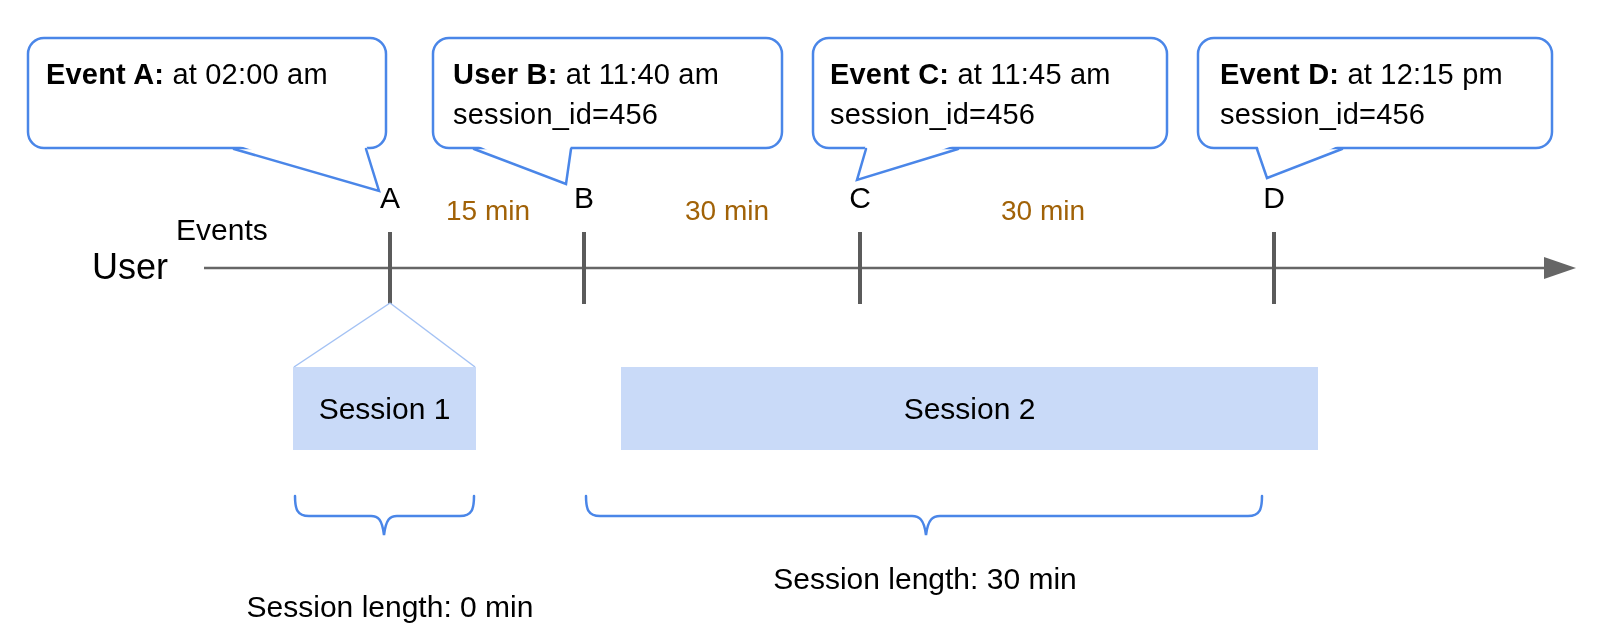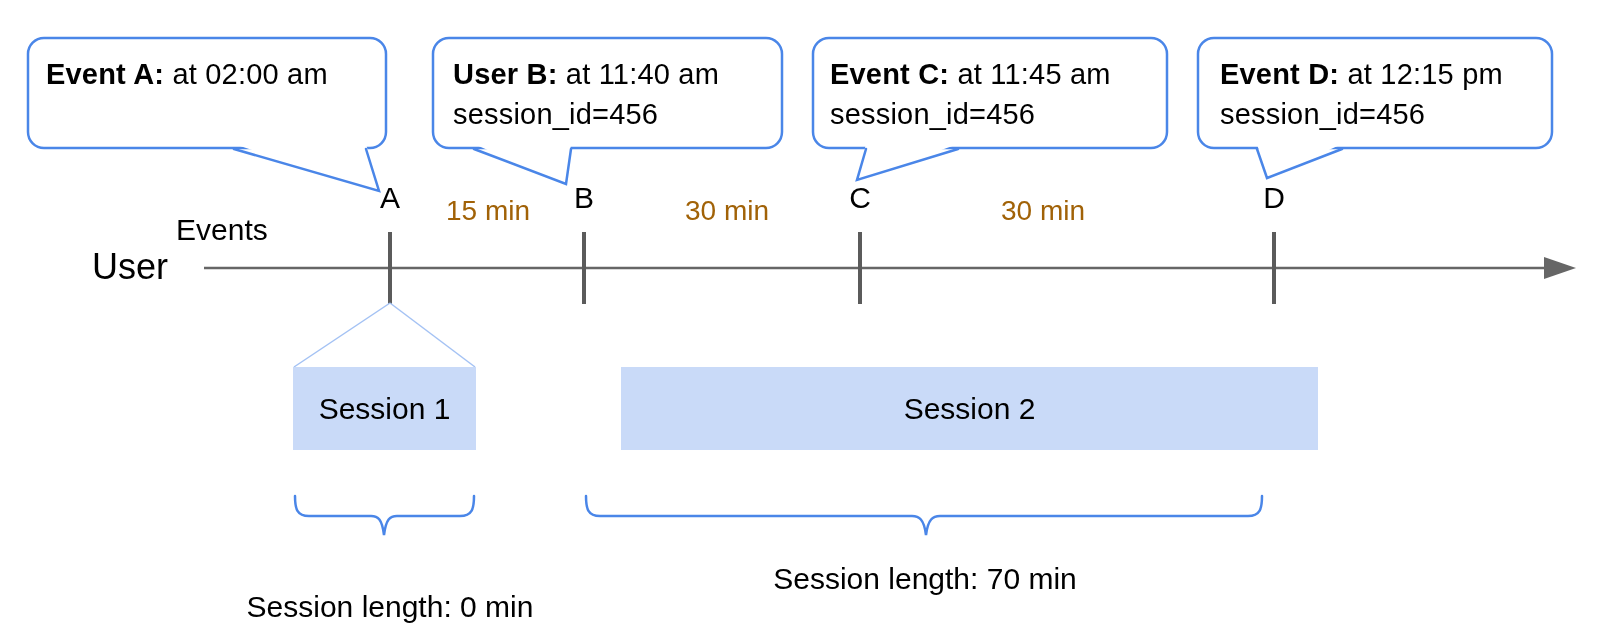--- a/index.html
+++ b/index.html
@@ -112,15 +112,15 @@
   <div class="abs center interval-label" style="left:1043px;">30 min</div>
 
   <div class="session-box" style="left:293px;width:183px;">
     <span>Session 1</span>
   </div>
   <div class="session-box" style="left:573px;width:697px;margin-left:48px;">
     <span>Session 2</span>
   </div>
 
   <div class="abs center session-length" style="left:390px;margin-top:28px;">Session length: 0 min</div>
-  <div class="abs center session-length" style="left:925px;">Session length: 70 min</div>
+  <div class="abs center session-length" style="left:925px;">Session length: 30 min</div>
 
 </div>
 
 </body></html>

